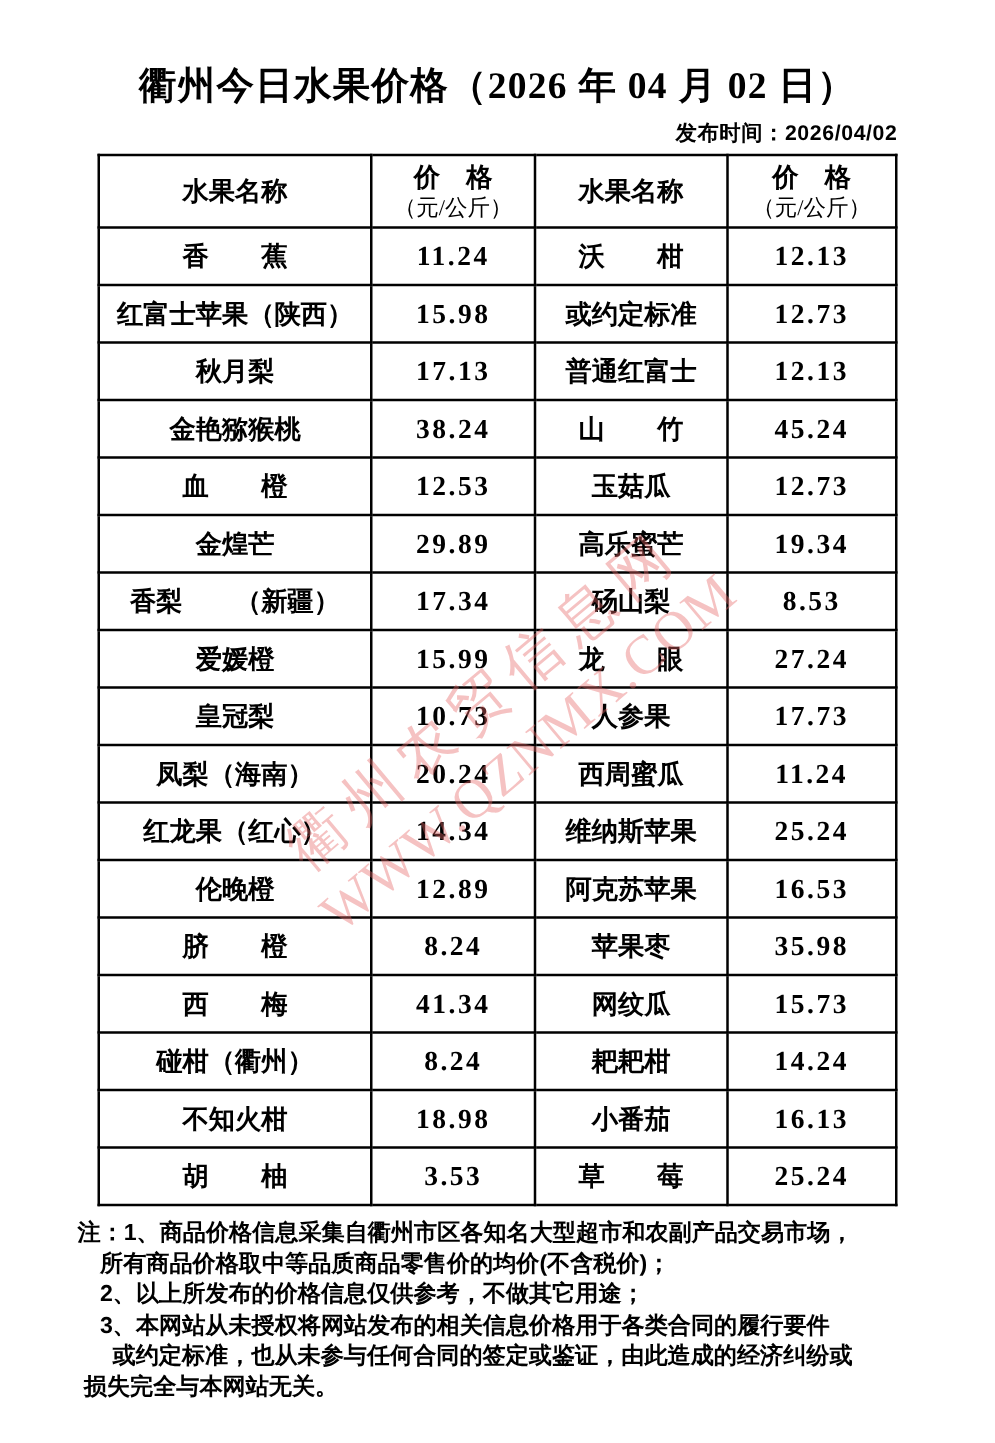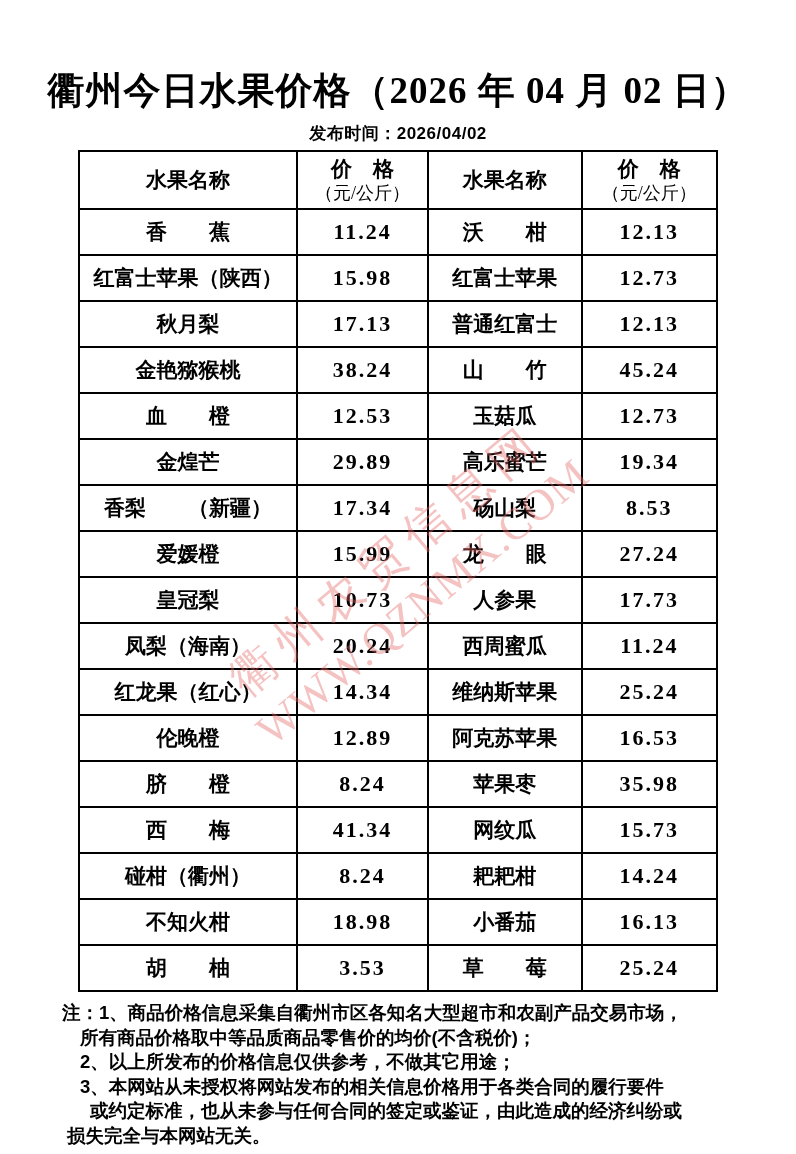--- a/index.html
+++ b/index.html
@@ -6,31 +6,31 @@
   .page {
     position: relative;
     width: 796px;
     height: 1154px;
     background: #ffffff;
     overflow: hidden;
     font-family: "Liberation Serif", "DejaVu Serif", serif;
     color: #000;
   }
   .title {
-    margin-top: 66px;
+    margin-top: 48px;
     text-align: center;
-    font-size: 37px;
+    font-size: 30px;
     font-weight: bold;
     letter-spacing: 1px;
     white-space: nowrap;
   }
   .publish {
     width: 640px;
     margin: 6px auto 0 auto;
-    text-align: center;
+    text-align: right;
     font-family: "Liberation Sans", "DejaVu Sans", sans-serif;
     font-weight: bold;
     font-size: 17px;
     letter-spacing: 0.5px;
   }
   table.price-table {
     width: 640px;
     margin: 5px auto 0 auto;
     border-collapse: collapse;
     table-layout: fixed;
@@ -122,21 +122,21 @@
     <tbody>
         <tr>
           <td class="name-cell">香　　蕉</td>
           <td class="price-cell">11.24</td>
           <td class="name-cell">沃　　柑</td>
           <td class="price-cell">12.13</td>
         </tr>
         <tr>
           <td class="name-cell">红富士苹果（陕西）</td>
           <td class="price-cell">15.98</td>
-          <td class="name-cell">红富士苹果</td>
+          <td class="name-cell">或约定标准</td>
           <td class="price-cell">12.73</td>
         </tr>
         <tr>
           <td class="name-cell">秋月梨</td>
           <td class="price-cell">17.13</td>
           <td class="name-cell">普通红富士</td>
           <td class="price-cell">12.13</td>
         </tr>
         <tr>
           <td class="name-cell">金艳猕猴桃</td>

